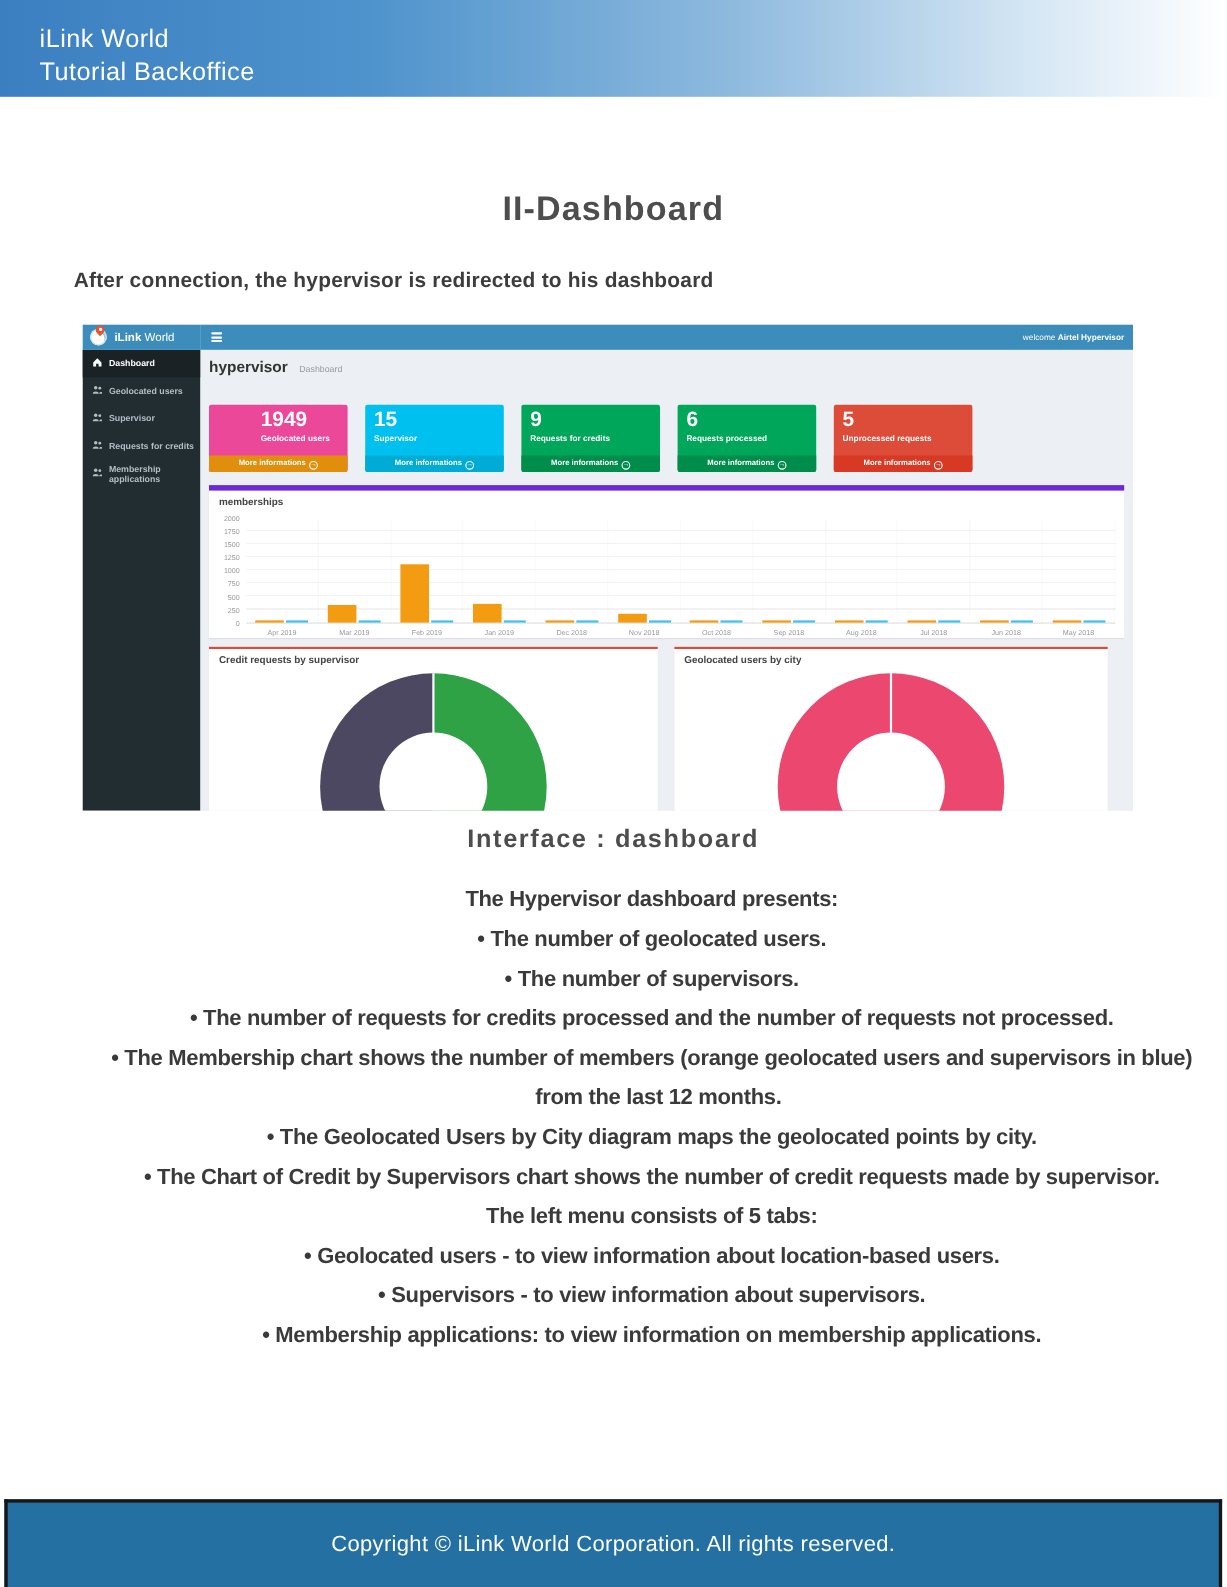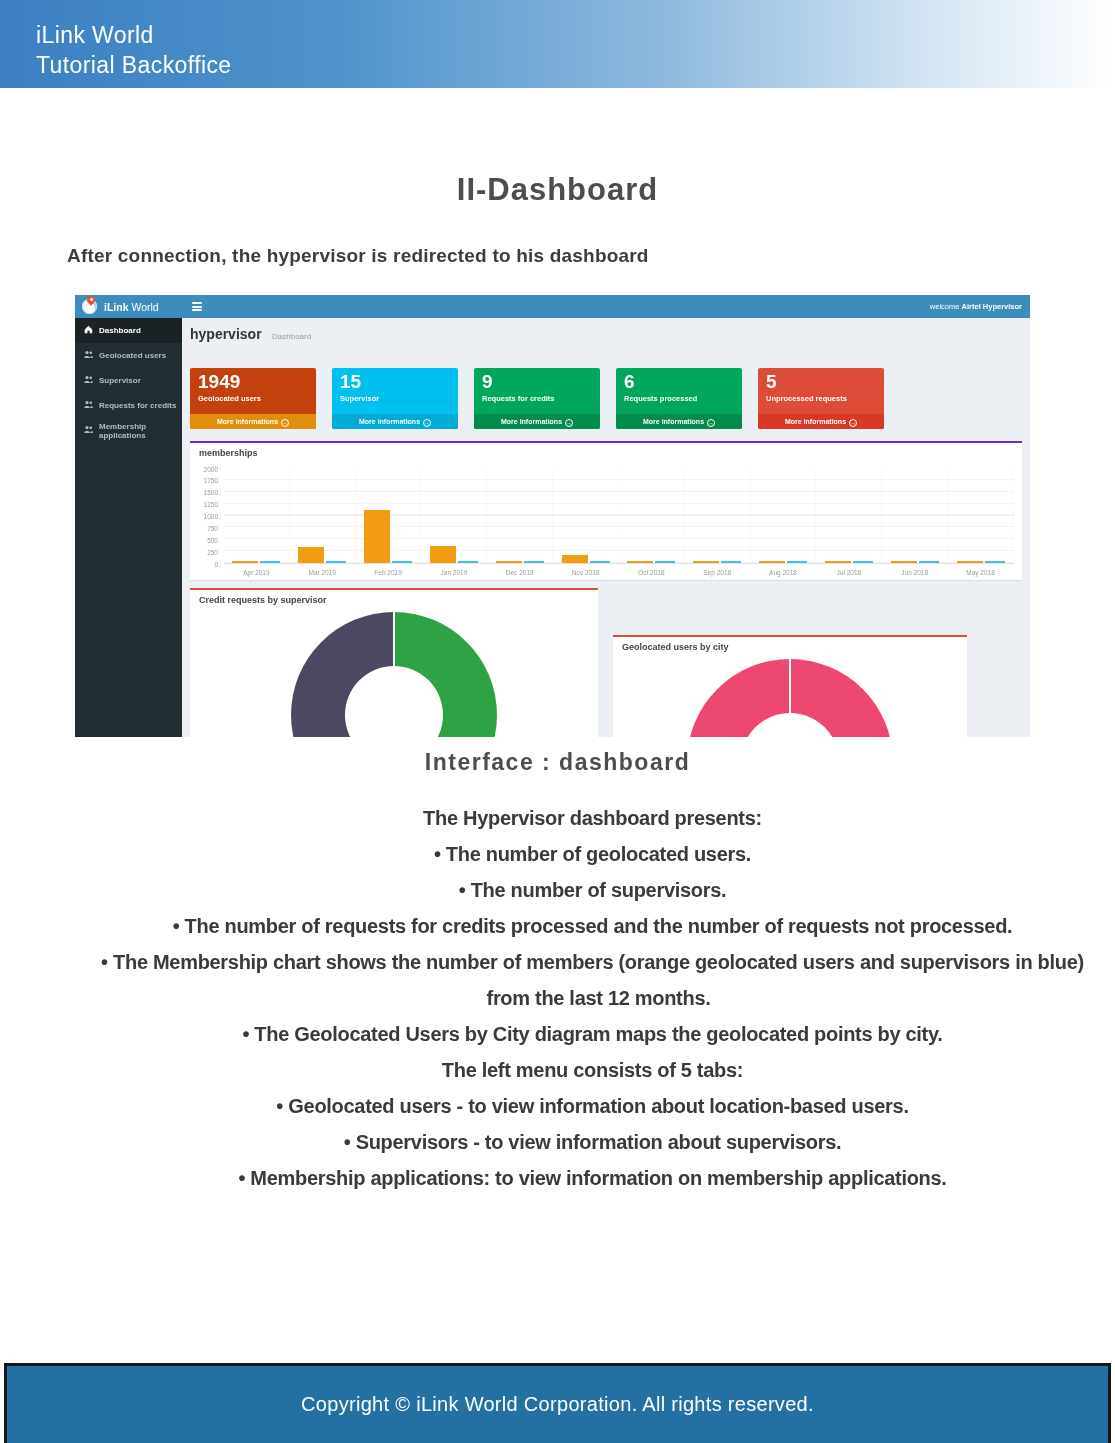--- a/index.html
+++ b/index.html
@@ -68,24 +68,24 @@
   .card { width:126px; height:61px; border-radius:2px; color:#fff; position:relative; cursor:default; }
   .card .num { font-size:19px; font-weight:bold; margin:3px 0 0 8px; line-height:21px; }
   .card .lbl { font-size:7.5px; font-weight:bold; margin:2px 0 0 8px; }
   .card .foot { position:absolute; bottom:0; left:0; right:0; height:15px; line-height:15px;
     text-align:center; font-size:7px; font-weight:bold; color:#fff; border-radius:0 0 2px 2px; cursor:pointer; }
   .more-ico { display:inline-block; width:8px; height:8px; border:1px solid #fff; border-radius:50%;
     font-size:6px; line-height:7px; vertical-align:-1px; margin-left:3px; }
 
   .panel { position:absolute; background:#fff; box-shadow:0 1px 1px rgba(0,0,0,0.08); }
   .panel-title { font-size:9px; font-weight:bold; color:#444; padding:5px 0 0 9px; }
-  .panel.memberships { left:8px; right:8px; top:123px; height:139px; border-top:2px solid #6d28d9; }
+  .panel.memberships { left:8px; right:8px; top:123px; height:139px; border-top:5px solid #6d28d9; }
   .panel.donut { top:270px; width:408px; height:172px; border-top:2px solid #dd4b39; overflow:hidden; }
   .panel.donut.left { left:8px; }
-  .panel.donut.right { left:431px; width:354px;margin-top:47px; }
+  .panel.donut.right { left:431px; width:394px; }
 
   .mchart { position:absolute; left:6px; right:6px; top:26px; height:109px; }
   .yaxis { position:absolute; left:0; top:0; width:26px; height:95px; }
   .ylab { position:absolute; right:4px; font-size:6.5px; color:#9a9a9a; }
   .plot { position:absolute; left:28px; right:2px; top:0; height:95px; display:flex;
     border-bottom:1px solid #e2e2e2;
     background:repeating-linear-gradient(to top,#f2f2f2 0,#f2f2f2 1px,transparent 1px,transparent 11.875px); }
   .bgroup { flex:1; display:flex; align-items:flex-end; justify-content:center; gap:2px;
     position:relative; border-right:1px solid rgba(120,120,120,0.04); }
   .bar { width:26px; }
@@ -194,21 +194,21 @@
         </div>
     </div>
 
     <div class="ss-content">
       <div class="ss-heading">
         <span class="h">hypervisor</span>
         <span class="bc">Dashboard</span>
       </div>
 
       <div class="ss-cards">
-          <div class="card" style="background: #c2410c;">
+          <div class="card" style="background: #ec4899; padding-left: 39px;">
             <div class="num">1949</div>
             <div class="lbl">Geolocated users</div>
             <div class="foot" style="background: rgb(224, 142, 11);"><span>More informations</span><span class="more-ico">→</span></div>
           </div>
           <div class="card" style="background: rgb(0, 192, 239);">
             <div class="num">15</div>
             <div class="lbl">Supervisor</div>
             <div class="foot" style="background: rgb(0, 171, 214);"><span>More informations</span><span class="more-ico">→</span></div>
           </div>
           <div class="card" style="background: rgb(0, 166, 90);">
@@ -328,20 +328,21 @@
   <div class="caption">Interface : dashboard</div>
 
   <div class="body-text">
       <div class="line">The Hypervisor dashboard presents:</div>
       <div class="line">• The number of geolocated users.</div>
       <div class="line">• The number of supervisors.</div>
       <div class="line">• The number of requests for credits processed and the number of requests not processed.</div>
       <div class="line">• The Membership chart shows the number of members (orange geolocated users and supervisors in blue)</div>
       <div class="line indent">from the last 12 months.</div>
       <div class="line">• The Geolocated Users by City diagram maps the geolocated points by city.</div>
+      <div class="line">• The Chart of Credit by Supervisors chart shows the number of credit requests made by supervisor.</div>
       <div class="line">The left menu consists of 5 tabs:</div>
       <div class="line">• Geolocated users - to view information about location-based users.</div>
       <div class="line">• Supervisors - to view information about supervisors.</div>
       <div class="line">• Membership applications: to view information on membership applications.</div>
     </div>
 
   <div class="doc-footer">
     <span>Copyright © iLink World Corporation. All rights reserved.</span>
   </div>
 

